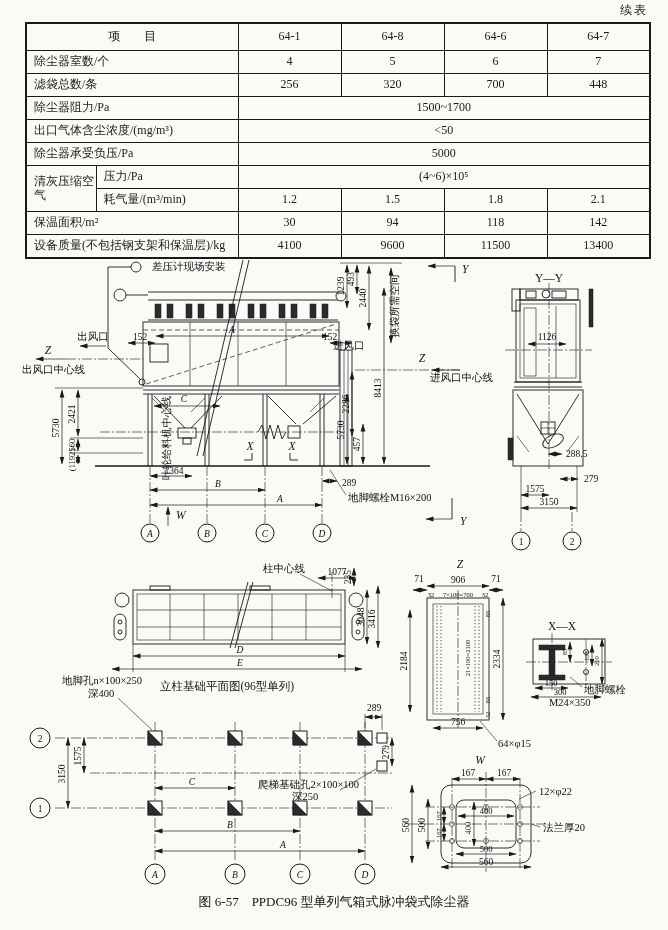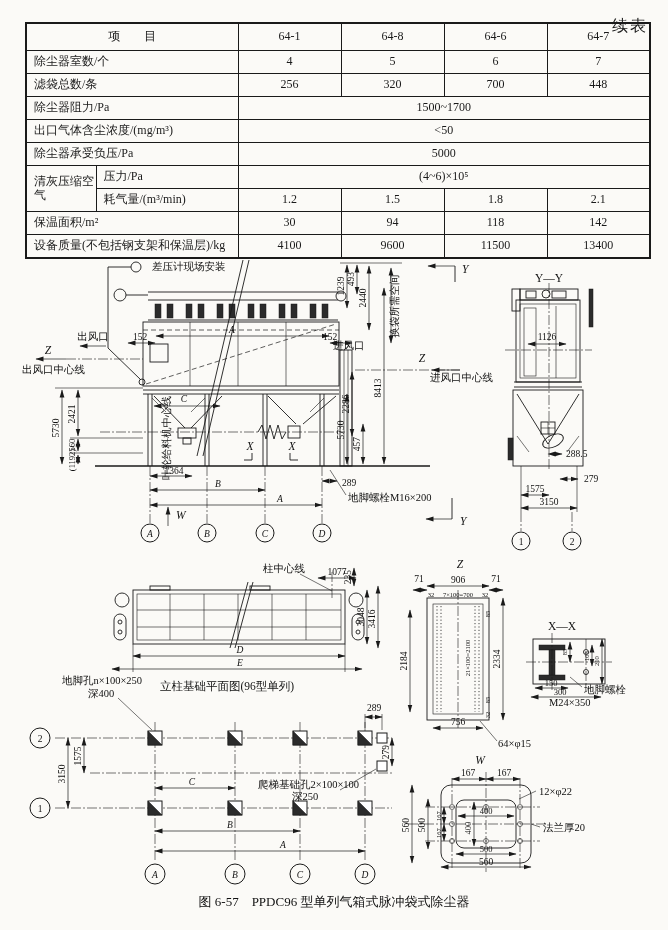--- a/index.html
+++ b/index.html
@@ -1,18 +1,18 @@
 <!DOCTYPE html>
 <html><head>
 <meta charset="utf-8">
 <style>
   html,body{margin:0;padding:0;}
   body{width:668px;height:930px;background:#fbfaf7;color:#1a1a1a;
        font-family:"Liberation Serif",serif;position:relative;overflow:hidden;}
-  .cont{position:absolute;top:16px;right:20px;font-size:16px;letter-spacing:2px;}
+  .cont{position:absolute;top:2px;right:20px;font-size:12px;letter-spacing:2px;}
   table.spec{position:absolute;left:25px;top:22px;width:626px;border-collapse:collapse;
              border:2px solid #1a1a1a;table-layout:fixed;}
   table.spec th,table.spec td{border:1px solid #1a1a1a;font-size:12px;font-weight:normal;
              text-align:center;padding:2px 0;height:18px;line-height:1.15;}
   table.spec .lab{text-align:left;padding-left:7px;}
   table.spec thead th{height:22px;}
   #drawing{position:absolute;left:0;top:248px;}
   svg text{fill:#111;stroke:none;font-family:"Liberation Serif",serif;}
   .d{font-size:9.5px;} .s{font-size:8.5px;} .t{font-size:6.5px;}
   .lbl{font-size:10.5px;} .ttl{font-size:11.5px;} .cap{font-size:13px;}

